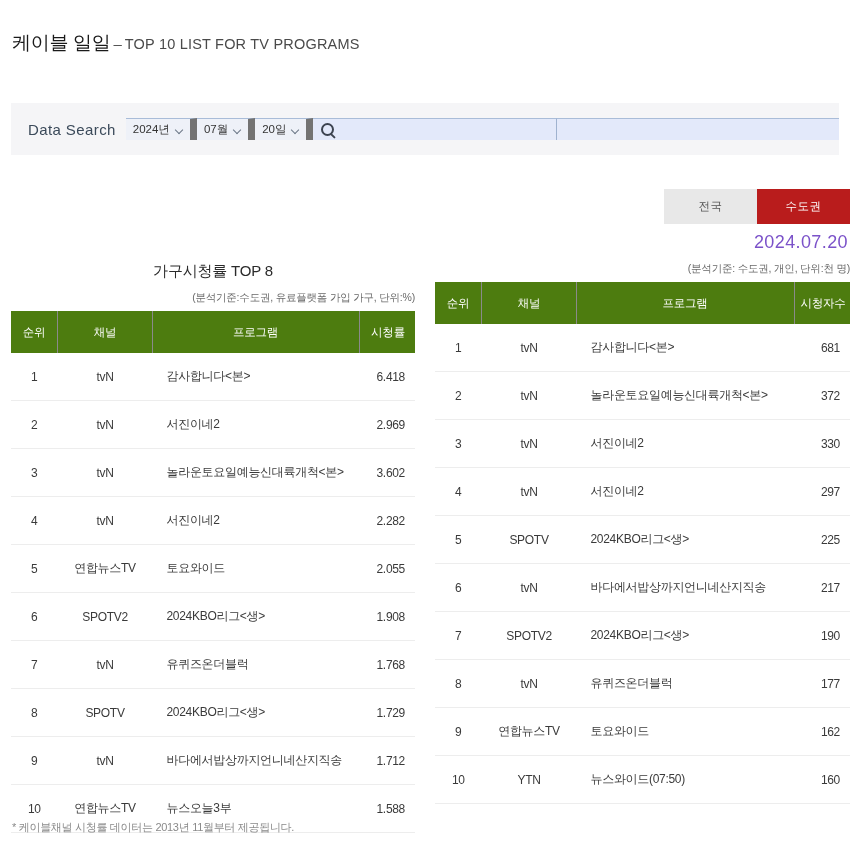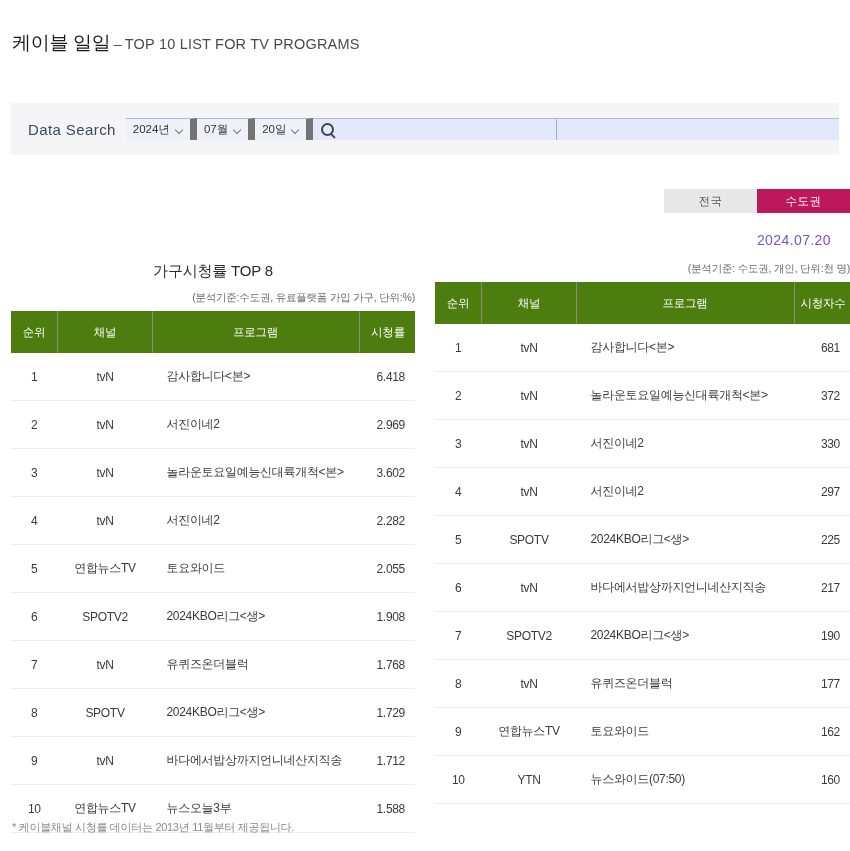--- a/index.html
+++ b/index.html
@@ -143,41 +143,41 @@
     height: 18px;
     padding: 0;
   }
 
   
   .region-toggle {
     position: absolute;
     right: 0px;
     top: 189px;
     display: flex;
-    height: 24px;
+    height: 35px;
     margin-left: 32px;
   }
   .region-btn {
     width: 93px;
     display: flex;
     align-items: center;
     justify-content: center;
     font-size: 11.5px;
     letter-spacing: 0.5px;
     cursor: pointer;
     user-select: none;
   }
   .region-btn.inactive { background: #e8e8e8; color: #555555; }
-  .region-btn.active   { background: #be185d; color: #ffffff; }
+  .region-btn.active   { background: #b91c1c; color: #ffffff; }
 
   .report-date {
     position: absolute;
-    right: 19px;
+    right: 2px;
     top: 232px;
-    font-size: 14px;
+    font-size: 18px;
     color: #7b52c9;
     letter-spacing: 0.4px;
   }
 
   
   .tables {
     position: absolute;
     left: 0;
     top: 262px;
     width: 850px;

